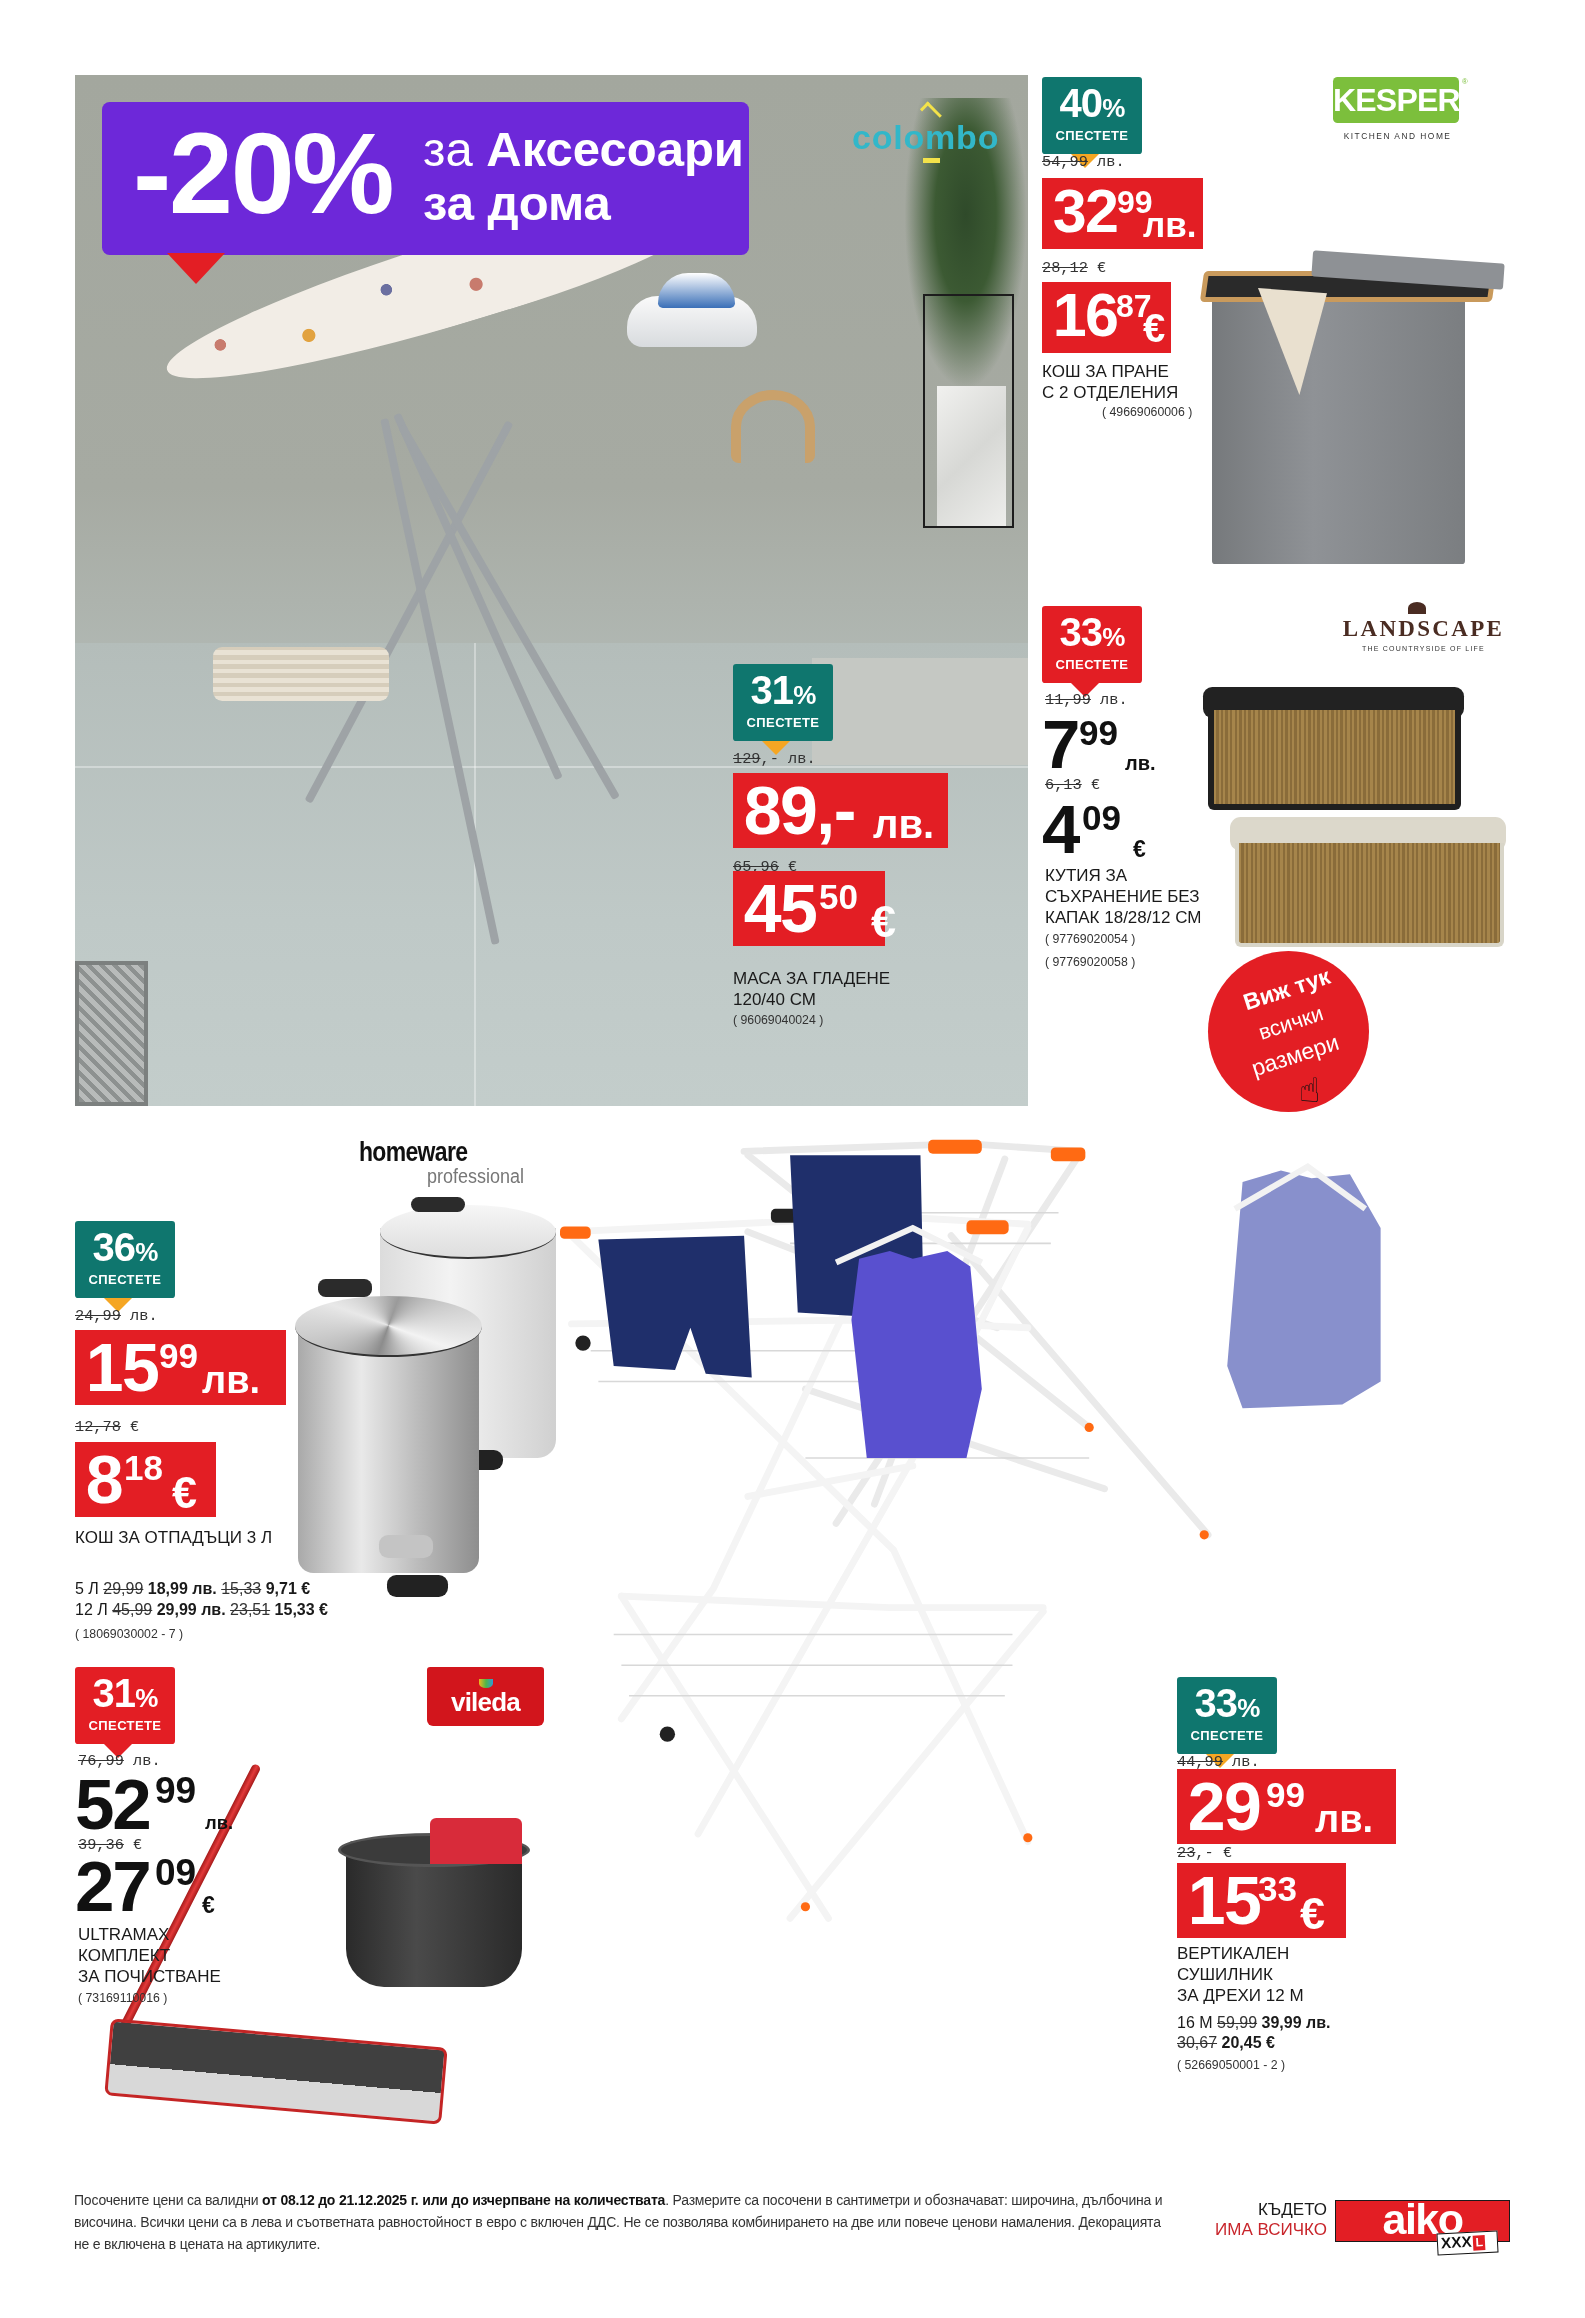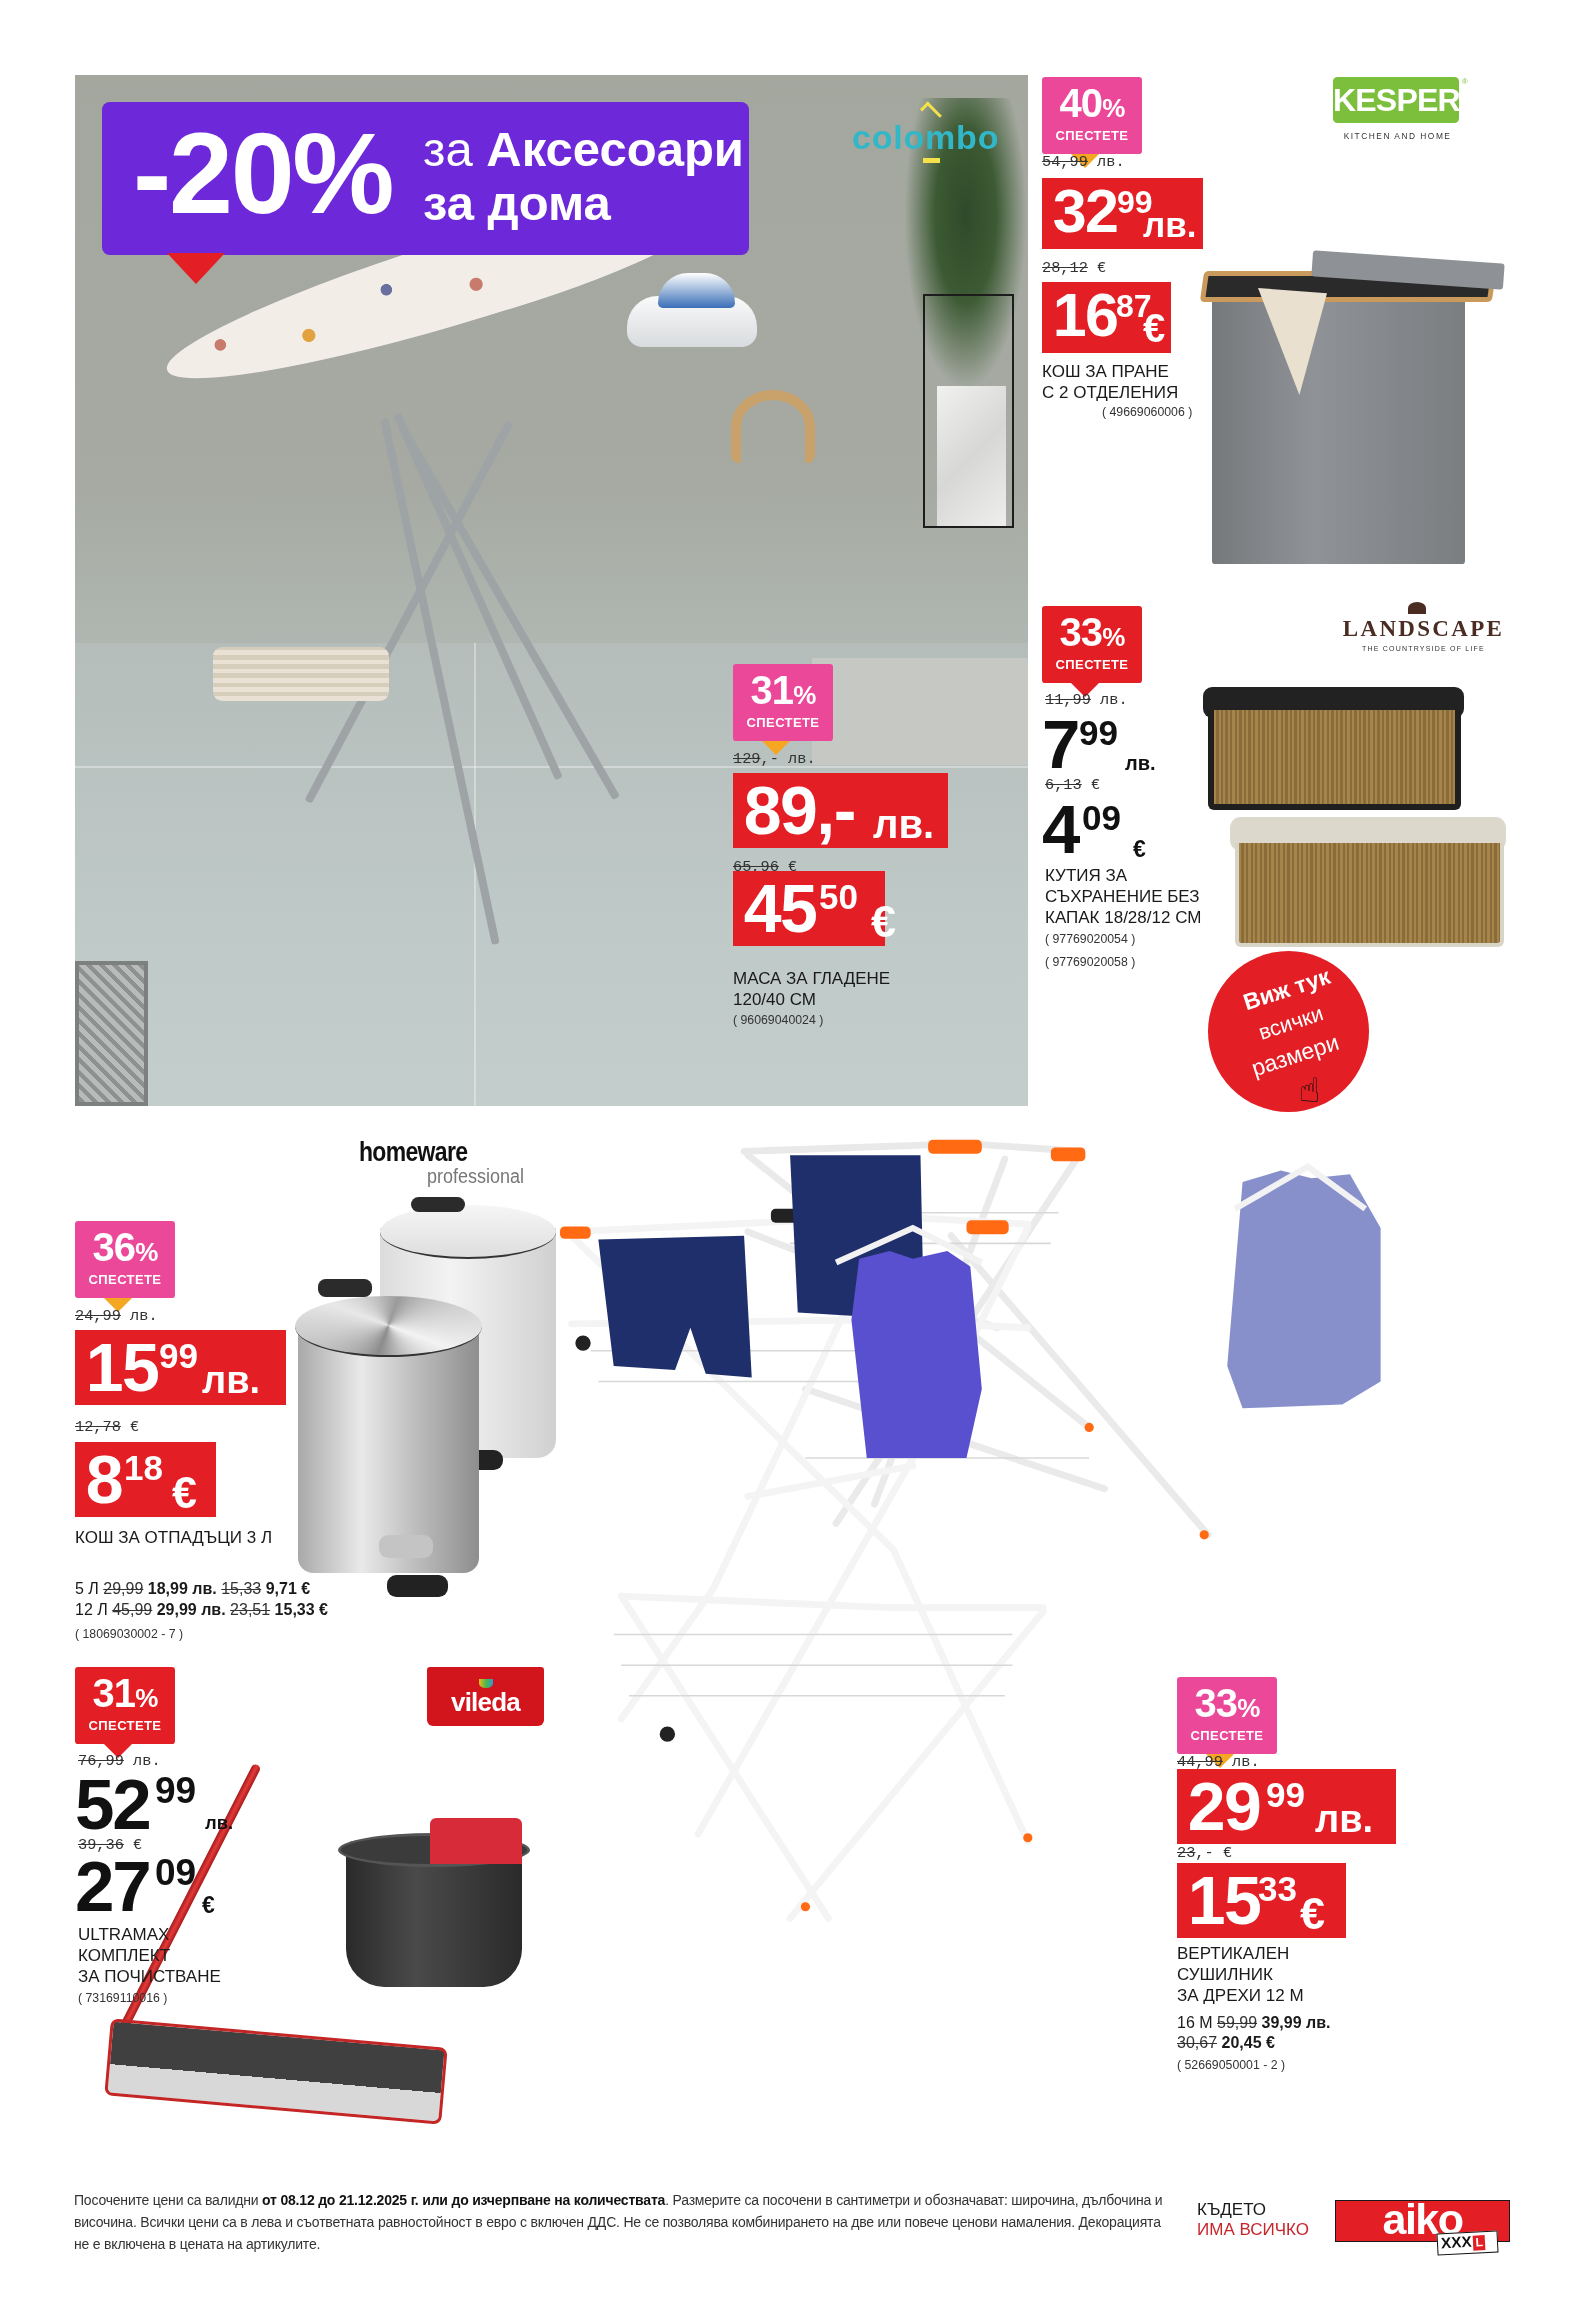--- a/index.html
+++ b/index.html
@@ -51,21 +51,21 @@
   .promo .l2 { left: 321px; top: 77px; font-size: 49px; color: #fff; font-weight: 700; line-height: 1; white-space: nowrap; }
 
   .colombo { left: 852px; top: 104px; width: 153px; height: 61px; }
   .colombo .caret { left: 69px; top: 3.1px; width: 20px; height: 10.7px; border-left: 3.8px solid #f3e24a; border-top: 3.8px solid #f3e24a; transform: rotate(45deg); }
   .colombo .word { left: 0; top: 14px; font-size: 34px; font-weight: 700; color: #32b7c9; letter-spacing: 0.8px; }
   .colombo .bar { left: 71px; top: 54px; width: 17px; height: 4.6px; background: #f3e24a; }
 
   
   .badge { width: 100px; height: 77px; border-radius: 3.1px; color: #fff; text-align: center; }
   .badge::after { content:""; position:absolute; left: 29px; bottom: -14px; border-left: 14px solid transparent; border-right: 14px solid transparent; border-top: 14px solid currentColor; }
-  .badge.orange { background: #ec4899; }
+  .badge.orange { background: #0f766e; }
   .badge.orange::after { border-top-color: #f5a623; }
   .badge.red { background: #e31e24; }
   .badge.red::after { border-top-color: #e31e24; }
   .badge .num { position: absolute; left: 0; right: 0; top: 6.1px; font-size: 40px; font-weight: 700; line-height: 1; letter-spacing: -0.8px; }
   .badge .num small { font-size: 26px; }
   .badge .lbl { position: absolute; left: 0; right: 0; top: 51px; font-size: 13px; font-weight: 700; letter-spacing: 0.4px; }
 
   .old { font-size: 15.3px; color: #333; white-space: nowrap; font-family: Liberation Mono, monospace; }
   .old s { text-decoration: line-through; }
 
@@ -150,21 +150,21 @@
   .mop-head { left: 107px; top: 2033px; width: 338px; height: 77px; background: linear-gradient(180deg,#404040 0 60%,#d8d8d8 60% 100%); transform: rotate(5deg); border-radius: 7.7px; border: 3.1px solid #c42525; }
 
   
   .racks { left: 552px; top: 1136px; width: 967px; height: 997px; }
   .racks svg { position: absolute; left: 0; top: 0; }
 
   
   .disclaimer { left: 74px; top: 2189px; width: 1105px; font-size: 14px; line-height: 22px; color: #333;
     font-family: "Liberation Sans Narrow","Liberation Sans","DejaVu Sans",sans-serif; letter-spacing: -0.2px; }
   .disclaimer b { font-weight: 700; color: #111; }
-  .slogan { left: 1197px; top: 2200px; width: 130px; font-size: 17px; line-height: 20px; white-space: nowrap; }
+  .slogan { left: 1197px; top: 2200px; width: 130px; text-align: right; font-size: 17px; line-height: 20px; white-space: nowrap; }
   .slogan .s1 { color: #1a1a1a; display: block; }
   .slogan .s2 { color: #c8252b; display: block; }
   .aiko { left: 1335px; top: 2200px; width: 175px; height: 42px; background: #e31e24; border: 1.5px solid #1a1a1a; }
   .aiko .word { left: 0; right: 0; top: -3.1px; text-align: center; font-size: 43px; font-weight: 700; color: #fff; letter-spacing: -1.5px; line-height: 1; }
   .aiko .xxxl { left: 101px; top: 31px; width: 61px; height: 21.5px; background: #fff; border: 1.5px solid #111; transform: rotate(-3deg); font-size: 15.3px; font-weight: 900; line-height: 18.4px; padding-left: 3.1px; }
   .aiko .xxxl span { display: inline-block; background: #e31e24; color: #fff; font-size: 12.3px; padding: 0 2.3px; margin-left: 1.5px; line-height: 15.3px; }
 </style>
 </head>
 <body>
 

